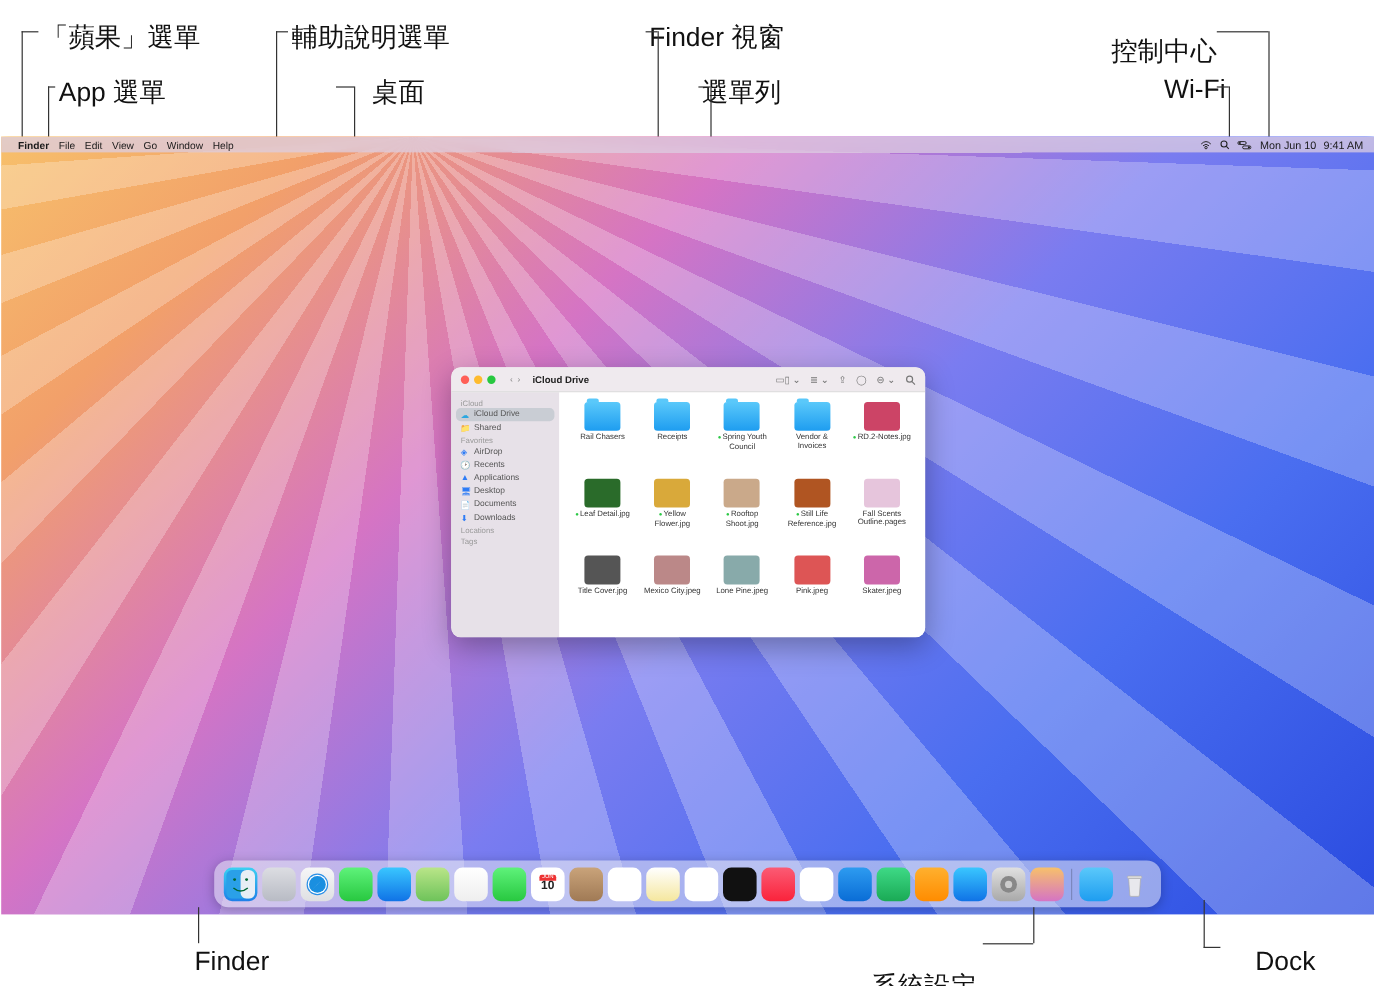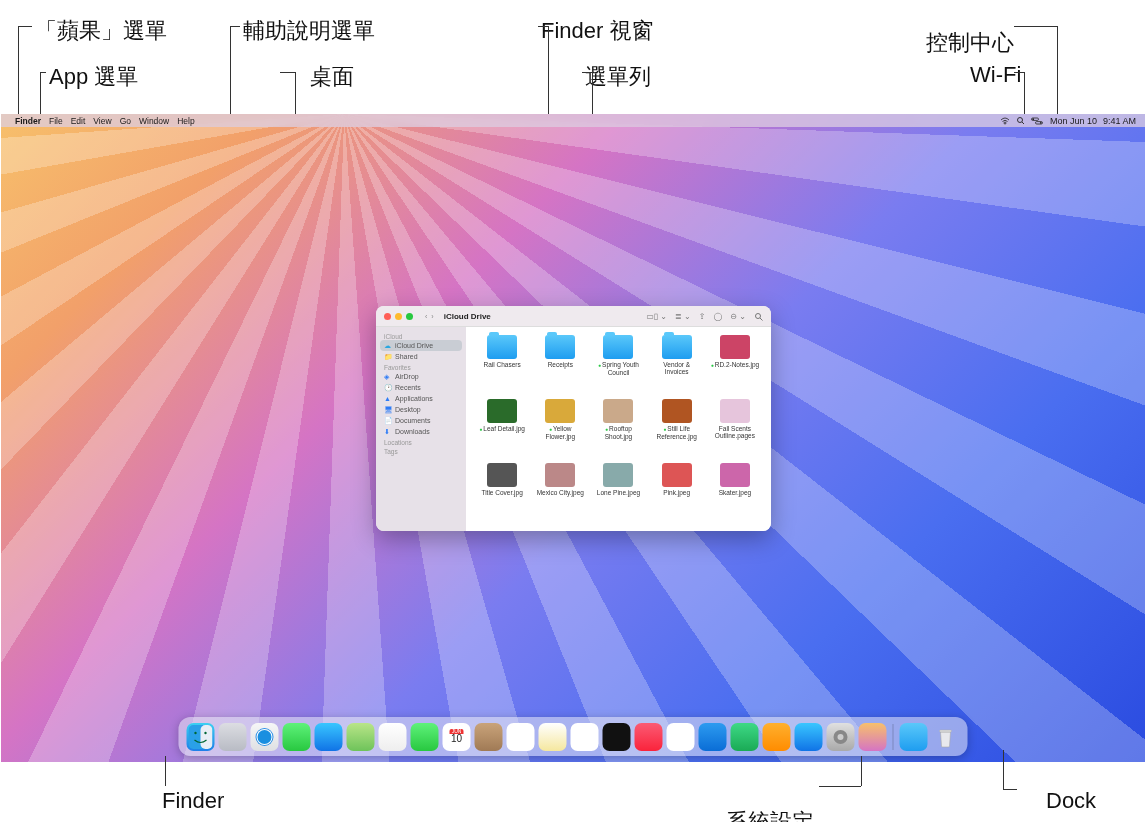--- a/index.html
+++ b/index.html
@@ -369,21 +369,21 @@
         </svg>
       </div>
       <div class="dock-ico" title="Messages" style="background: linear-gradient(rgb(94, 242, 122), rgb(40, 200, 64));"></div>
       <div class="dock-ico" title="Mail" style="background: linear-gradient(rgb(57, 198, 255), rgb(16, 115, 230));"></div>
       <div class="dock-ico" title="Maps" style="background: linear-gradient(rgb(185, 229, 136), rgb(110, 195, 90));"></div>
       <div class="dock-ico" title="Photos" style="background: linear-gradient(rgb(255, 255, 255), rgb(238, 238, 238));"></div>
       <div class="dock-ico" title="FaceTime" style="background: linear-gradient(rgb(94, 242, 122), rgb(40, 200, 64));"></div>
       <div class="dock-ico" title="Calendar" style="background: rgb(255, 255, 255);">
         <div style="font-size:5px;color:#e33;line-height:1;text-align:center;">
           <div style="background:#e33;color:#fff;border-radius:2px 2px 0 0;padding:0 2px;">JUN</div>
-          <div style="color:#222;font-size:10px;font-weight:400;">10</div>
+          <div style="color:#222;font-size:10px;font-weight:700;">10</div>
         </div>
       </div>
       <div class="dock-ico" title="Contacts" style="background: linear-gradient(rgb(201, 163, 122), rgb(160, 122, 85));"></div>
       <div class="dock-ico" title="Reminders" style="background: rgb(255, 255, 255);"></div>
       <div class="dock-ico" title="Notes" style="background: linear-gradient(rgb(255, 255, 255), rgb(245, 231, 158));"></div>
       <div class="dock-ico" title="Freeform" style="background: rgb(255, 255, 255);"></div>
       <div class="dock-ico" title="TV" style="background: rgb(17, 17, 17);"></div>
       <div class="dock-ico" title="Music" style="background: linear-gradient(rgb(251, 91, 116), rgb(250, 35, 59));"></div>
       <div class="dock-ico" title="News" style="background: rgb(255, 255, 255);"></div>
       <div class="dock-ico" title="Keynote" style="background: linear-gradient(rgb(45, 155, 240), rgb(10, 109, 214));"></div>

